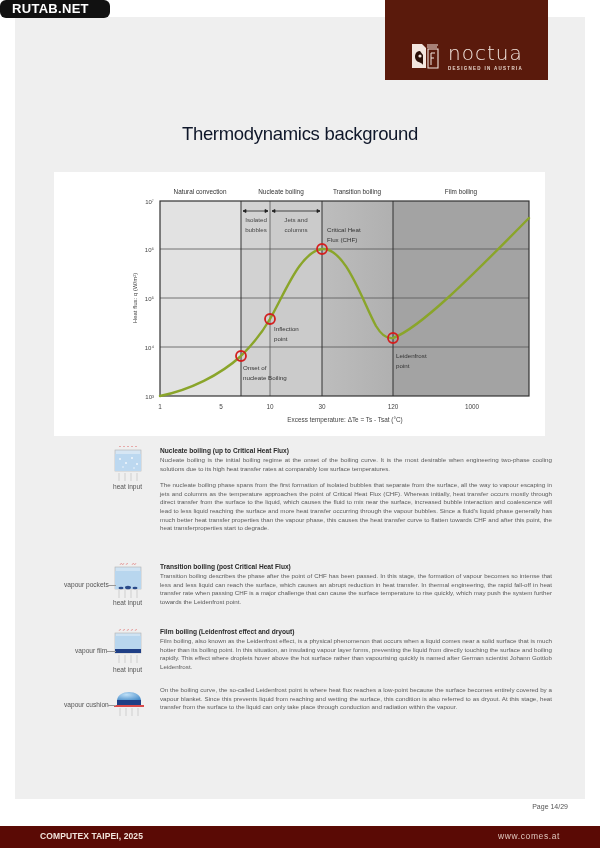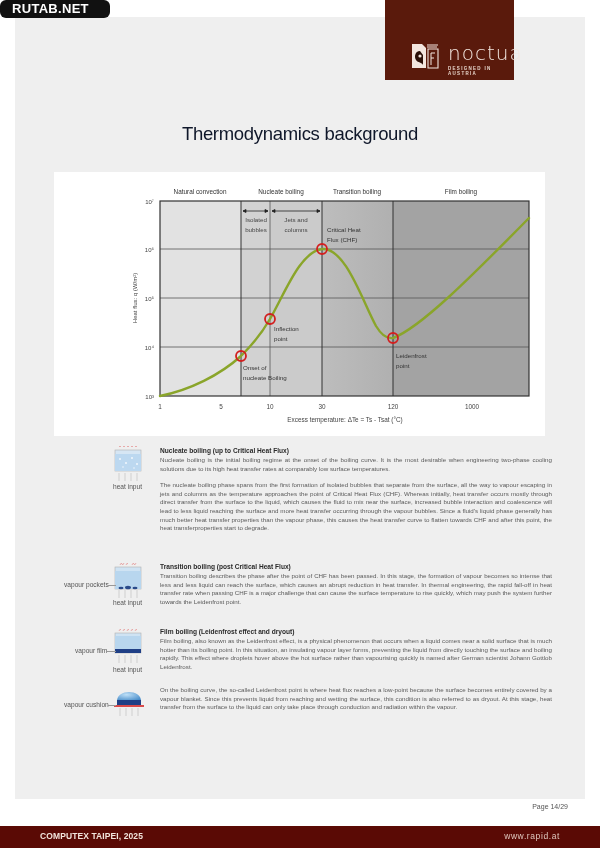--- a/index.html
+++ b/index.html
@@ -1,20 +1,20 @@
 <!DOCTYPE html>
 <html><head>
 <meta charset="utf-8">
 <style>
   * { margin: 0; padding: 0; box-sizing: border-box; }
   html, body { width: 600px; height: 848px; overflow: hidden; background: #ffffff; font-family: "Liberation Sans", sans-serif; }
   .page { position: relative; width: 600px; height: 848px; background: #ffffff; }
   .sheet { position: absolute; left: 15px; top: 17px; width: 570px; height: 782px; background: #efefef; }
   .watermark { position: absolute; left: 0; top: 0; width: 110px; height: 18px; background: #111111; color: #ffffff; font-weight: bold; font-size: 13px; line-height: 18px; padding-left: 12px; letter-spacing: 0.3px; z-index: 5; border-radius: 6px; }
-  .logo-box { position: absolute; left: 385px; top: 0; width: 129px; height: 80px; background: #5a1a0c; z-index: 4; }
+  .logo-box { position: absolute; left: 385px; top: 0; width: 163px; height: 80px; background: #5a1a0c; z-index: 4; }
   .logo-mark { position: absolute; left: 25px; top: 41px; width: 32px; height: 30px; }
   .logo-word { position: absolute; left: 63px; top: 43px; color: #f3e6df; font-size: 20px; letter-spacing: 1px; font-family: "DejaVu Sans", sans-serif; font-weight: 300; line-height: 20px; }
   .logo-tag { position: absolute; left: 63px; top: 66px; color: #e8d6cc; font-size: 4.5px; letter-spacing: 1.3px; font-weight: bold; }
   .title { position: absolute; left: 0; width: 600px; top: 97px; text-align: center; font-size: 21px; font-weight: bold; color: #1c1c1c; letter-spacing: -0.4px; }
   .subtitle { position: absolute; left: 0; width: 600px; top: 123px; text-align: center; font-size: 18.5px; color: #0f172a; letter-spacing: -0.3px; }
   .chart-panel { position: absolute; left: 54px; top: 172px; width: 491px; height: 264px; background: #ffffff; }
   .chart-svg { position: absolute; left: 0; top: 0; }
   .sec { position: absolute; left: 160px; width: 392px; color: #5a5a5a; font-size: 6.2px; line-height: 8.6px; text-align: justify; }
   .sec h3 { font-size: 6.6px; color: #2a2a2a; font-weight: bold; margin-bottom: 0.5px; }
   .sec p.gap { margin-top: 8px; }
@@ -252,15 +252,15 @@
   <div style="position:absolute; left:108px; top:705px; width:8px; height:0.6px; background:#999;"></div>
 
   <div class="sec" style="top:686px;">
     <p>On the boiling curve, the so-called Leidenfrost point is where heat flux reaches a low-point because the surface becomes entirely covered by a vapour blanket. Since this prevents liquid from reaching and wetting the surface, this condition is also referred to as dryout. At this stage, heat transfer from the surface to the liquid can only take place through conduction and radiation within the vapour.</p>
   </div>
 
   <div class="page-num">Page 14/29</div>
 
   <div class="footer">
     <div class="footer-left">COMPUTEX TAIPEI, 2025</div>
-    <div class="footer-right">www.rapid.at</div>
+    <div class="footer-right">www.comes.at</div>
   </div>
 </div>
 
 </body></html>

